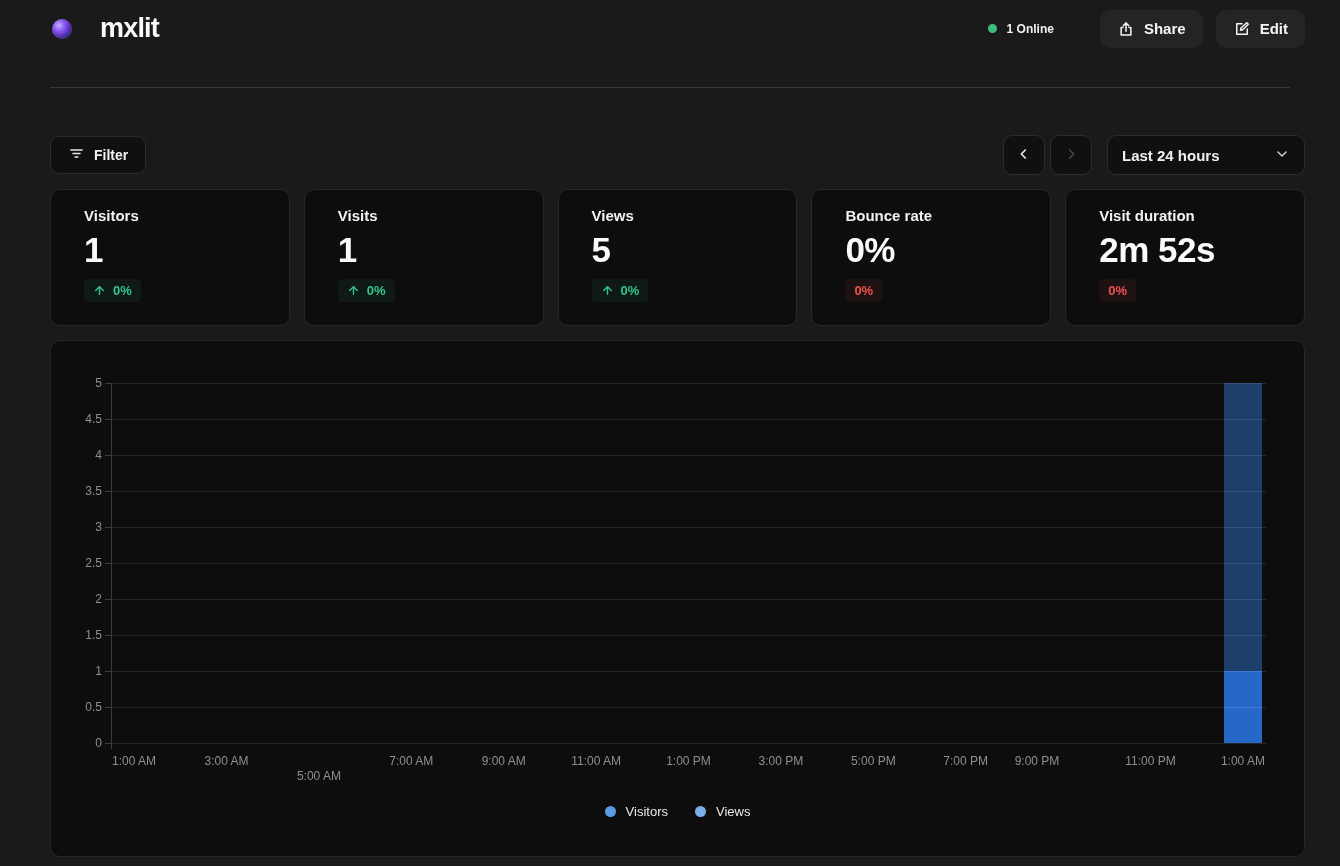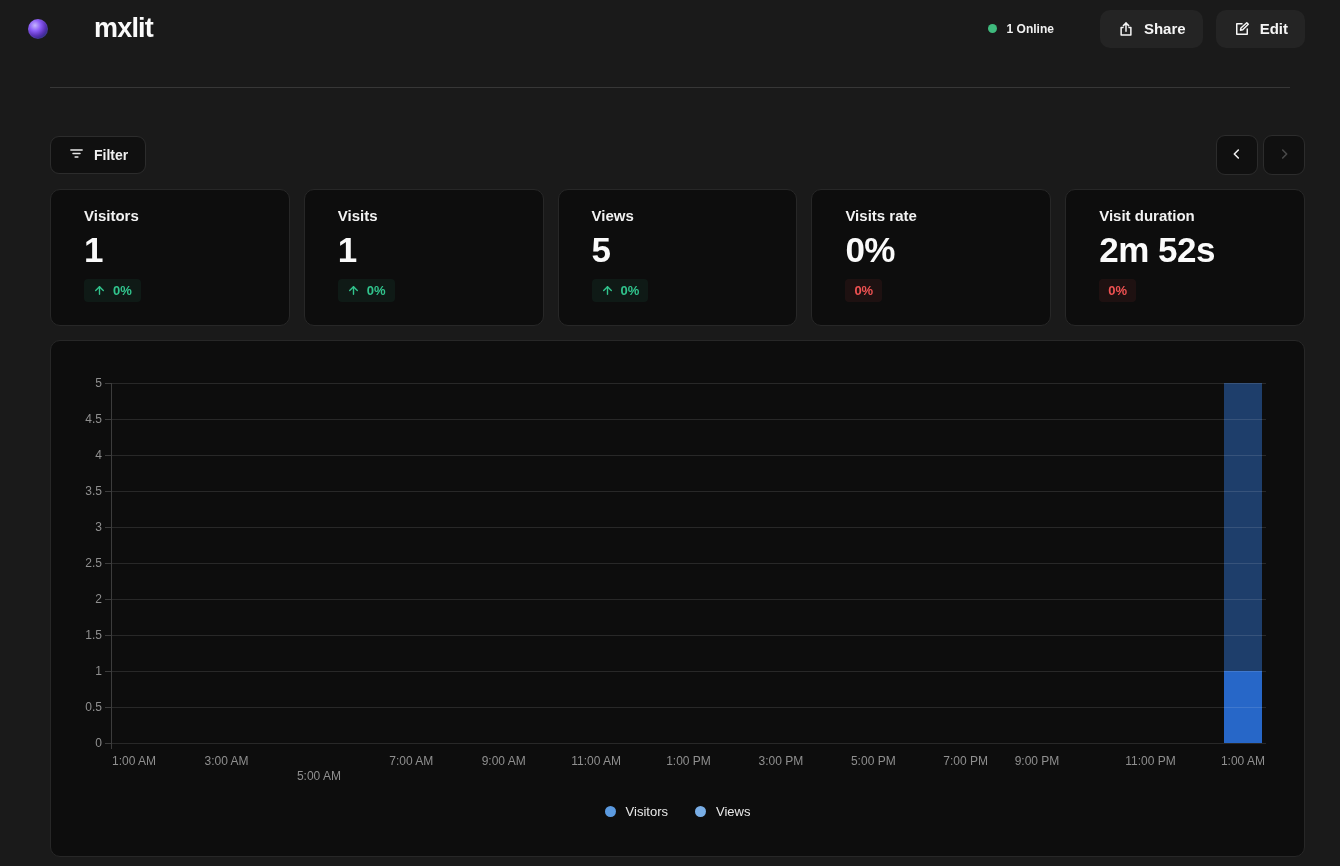--- a/index.html
+++ b/index.html
@@ -1,20 +1,20 @@
 <!DOCTYPE html>
 <html><head>
 <meta charset="utf-8">
 <style>
   * { margin:0; padding:0; box-sizing:border-box; }
   html,body { width:1340px; height:866px; background:#1a1a1a; overflow:hidden;
     font-family:"Liberation Sans","DejaVu Sans",sans-serif; color:#f5f5f5; }
 
   
-  .header { height:57px; display:flex; align-items:center; padding:0 35px 0 28px;gap:18px; }
+  .header { height:57px; display:flex; align-items:center; padding:0 35px 0 52px; }
   .logo-dot { width:20px; height:20px; border-radius:50%;
     background:radial-gradient(circle at 35% 32%, #c4b5fd 0%, #8b5cf6 30%, #5b33b8 55%, #27277a 80%, #161650 100%);
     box-shadow:0 0 0 1px rgba(255,255,255,.06) inset; }
   .brand { font-size:27px; font-weight:800; letter-spacing:-.8px; margin-left:28px; color:#fafafa; }
   .header-right { margin-left:auto; display:flex; align-items:center; }
   .online { display:flex; align-items:center; gap:10px; margin-right:46px; }
   .online-dot { width:9px; height:9px; border-radius:50%; background:#3fba7d; }
   .online-label { font-size:12px; font-weight:700; color:#f0f0f0; }
   .btn-dark { display:flex; align-items:center; gap:9px; height:38px; padding:0 17px;
     background:#242424; border:none; border-radius:10px; color:#f5f5f5;
@@ -121,20 +121,28 @@
           </svg>
       </span>
     </button>
     <button class="btn-outline nav-btn disabled">
       <span>
         <svg width="16" height="16" viewBox="0 0 24 24" fill="none" stroke="#4a4a4a" stroke-width="2.4" stroke-linecap="round" stroke-linejoin="round">
             <path d="M10 6l6 6-6 6"></path>
           </svg>
       </span>
     </button>
+    <button class="btn-outline range-select">
+      <span>Last 24 hours</span>
+      <span class="chev">
+        <svg width="16" height="16" viewBox="0 0 24 24" fill="none" stroke="currentColor" stroke-width="2.2" stroke-linecap="round" stroke-linejoin="round">
+            <path d="M6 9l6 6 6-6"></path>
+          </svg>
+      </span>
+    </button>
   </div>
 </div>
 
 <div class="stats-row">
   <div class="stat-card">
     <div class="stat-label">Visitors</div>
     <div class="stat-value">1</div>
     <span class="stat-badge up">
       <span>
           <svg width="13" height="13" viewBox="0 0 24 24" fill="none" stroke="currentColor" stroke-width="2.6" stroke-linecap="round" stroke-linejoin="round">
@@ -165,21 +173,21 @@
       <span>
           <svg width="13" height="13" viewBox="0 0 24 24" fill="none" stroke="currentColor" stroke-width="2.6" stroke-linecap="round" stroke-linejoin="round">
             <path d="M12 19V5"></path>
             <path d="M5 12l7-7 7 7"></path>
           </svg>
         </span>
       <span>0%</span>
     </span>
   </div>
   <div class="stat-card">
-    <div class="stat-label">Visits rate</div>
+    <div class="stat-label">Bounce rate</div>
     <div class="stat-value">0%</div>
     <span class="stat-badge down">
       <span>0%</span>
     </span>
   </div>
   <div class="stat-card">
     <div class="stat-label">Visit duration</div>
     <div class="stat-value">2m 52s</div>
     <span class="stat-badge down">
       <span>0%</span>

